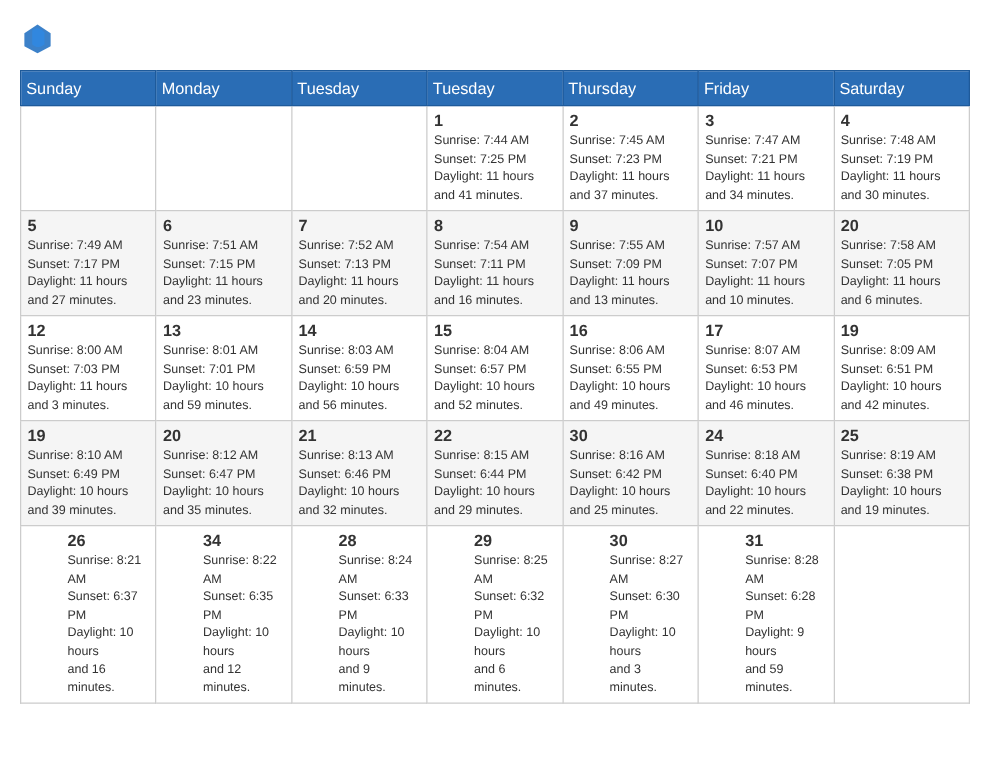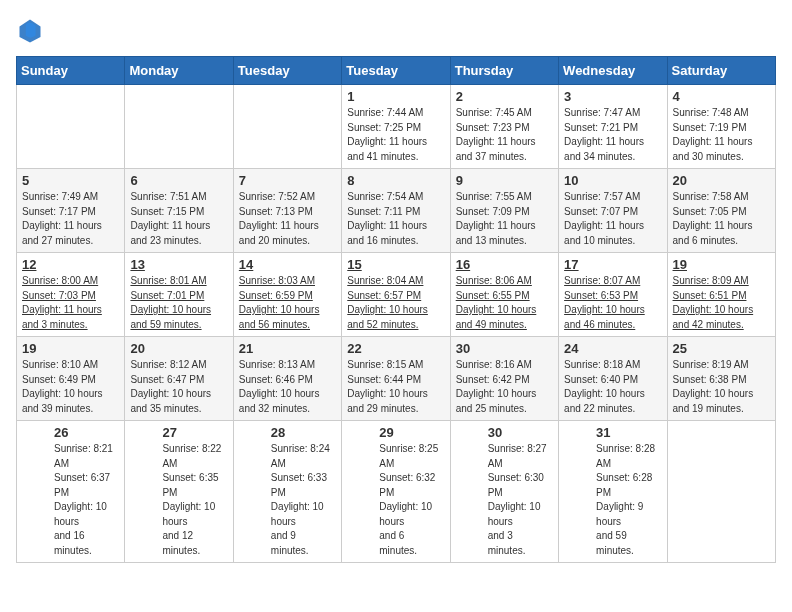--- a/index.html
+++ b/index.html
@@ -39,21 +39,21 @@
     }
     .calendar {
       width: 100%;
       border-collapse: collapse;
       border: 1px solid #ccc;
     }
     .calendar th {
       background-color: #2a6db5;
       color: #fff;
       font-size: 13px;
-      font-weight: bold;
+      font-weight: normal;
       padding: 6px 4px;
       text-align: left;
       border: 1px solid #1e5a9a;
     }
     .calendar td {
       border: 1px solid #ccc;
       vertical-align: top;
       padding: 4px 5px;
       width: 108px;
       min-height: 80px;
@@ -78,21 +78,21 @@
       font-size: 10px;
       color: #333;
       line-height: 1.45;
     }
     .empty-cell {
       background: #f9f9f9;
     }
     
     .row-1 td { background: #fff; }
     .row-2 td { background: #f5f5f5; }
-    .row-3 td { background: #fff; text-decoration: underline; }
+    .row-3 td { background: #fff; }
     .row-4 td { background: #f5f5f5; }
     .row-5 td { background: #fff; padding-left: 37px; }
   </style>
 </head>
 <body>
 
 <div class="header">
   <div class="logo">
     <svg class="logo-icon" viewBox="0 0 40 40">
       <polygon points="20,5 35,15 35,30 20,38 5,30 5,15" fill="#1a6bbf" opacity="0.85"></polygon>
@@ -113,21 +113,21 @@
 </div>
 
 <table class="calendar">
   <thead>
     <tr>
     <th>Sunday</th>
         <th>Monday</th>
         <th>Tuesday</th>
         <th>Tuesday</th>
         <th>Thursday</th>
-        <th>Wednesday</th>
+        <th>Friday</th>
         <th>Saturday</th>
       </tr>
   </thead>
   <tbody id="calendar-body">
   <tr class="row-1">
         <td class="empty-cell"></td>
         <td class="empty-cell"></td>
         <td class="empty-cell"></td>
         <td>
           <span class="day-num">1</span>
@@ -235,21 +235,21 @@
           <span class="day-num">25</span>
           <div class="day-info">Sunrise: 8:19 AM<br>Sunset: 6:38 PM<br>Daylight: 10 hours<br>and 19 minutes.</div>
         </td>
       </tr>
       <tr class="row-5">
         <td>
           <span class="day-num">26</span>
           <div class="day-info">Sunrise: 8:21 AM<br>Sunset: 6:37 PM<br>Daylight: 10 hours<br>and 16 minutes.</div>
         </td>
         <td>
-          <span class="day-num">27</span>
+          <span class="day-num">34</span>
           <div class="day-info">Sunrise: 8:22 AM<br>Sunset: 6:35 PM<br>Daylight: 10 hours<br>and 12 minutes.</div>
         </td>
         <td>
           <span class="day-num">28</span>
           <div class="day-info">Sunrise: 8:24 AM<br>Sunset: 6:33 PM<br>Daylight: 10 hours<br>and 9 minutes.</div>
         </td>
         <td>
           <span class="day-num">29</span>
           <div class="day-info">Sunrise: 8:25 AM<br>Sunset: 6:32 PM<br>Daylight: 10 hours<br>and 6 minutes.</div>
         </td>

